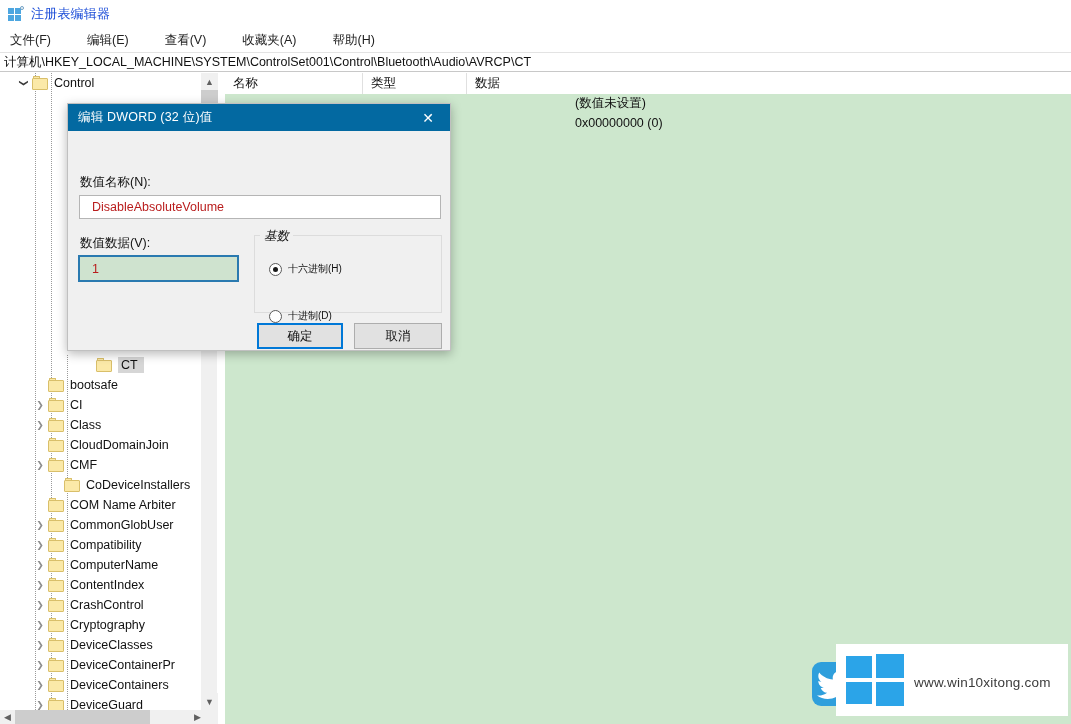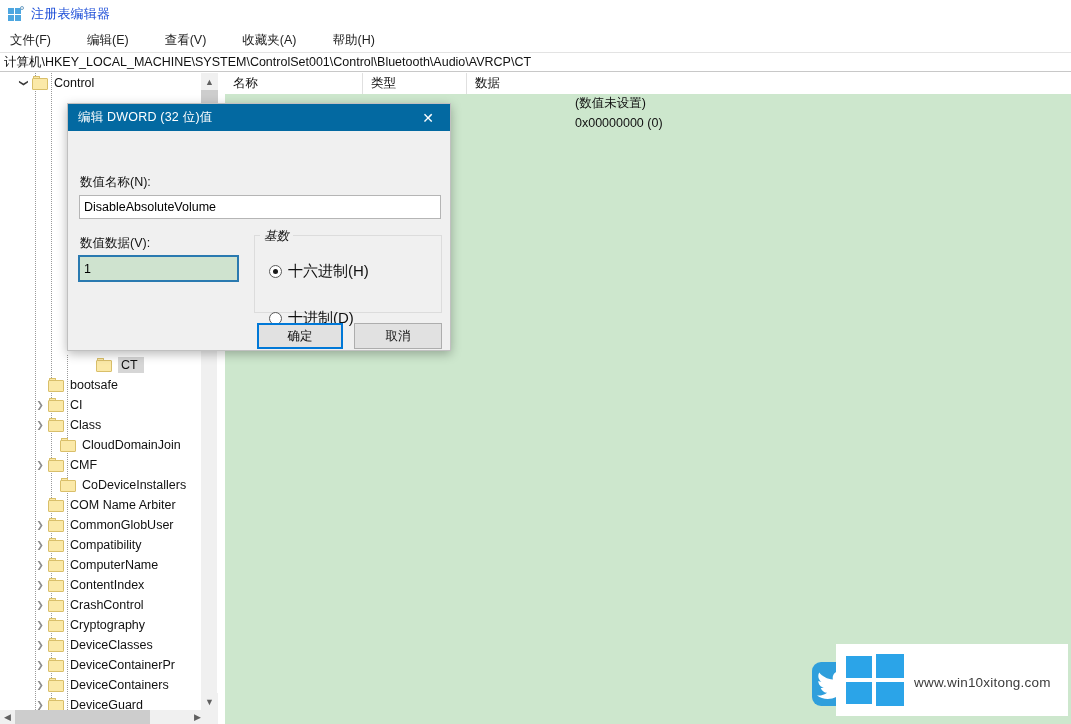--- a/index.html
+++ b/index.html
@@ -266,23 +266,23 @@
     position: absolute;
     font-size: 12.5px;
     color: #111111;
     white-space: nowrap;
   }
   .txtbox {
     position: absolute;
     background: #ffffff;
     border: 1px solid #b5b5b5;
     font-size: 12.5px;
-    color: #000000;
+    color: #b91c1c;
     display: flex; align-items: center;
-    padding-left: 4px;
+    padding-left: 12px;
     white-space: nowrap;
     overflow: hidden;
   }
   .txtbox.focused {
     border: 1px solid #2a7ab0;
     outline: 1px solid #2a7ab0;
     background: #cfe3cf;
   }
   .groupbox {
     position: absolute;
@@ -293,21 +293,21 @@
     position: absolute;
     background: #f0f0f0;
     padding: 0 4px;
     font-size: 12.5px;
     color: #111111;
     font-style: italic;
   }
   .radio-row {
     position: absolute;
     display: flex; align-items: center;
-    font-size: 15px;
+    font-size: 10px;
     color: #111111;
     white-space: nowrap;
   }
   .radio {
     width: 13px; height: 13px;
     border: 1px solid #5a5a5a;
     border-radius: 50%;
     background: #ffffff;
     margin-right: 6px;
     position: relative;
@@ -455,37 +455,37 @@
             <span class="label">CI</span>
           </div>
           <div class="tree-row" style="padding-left: 32px;">
             <div class="expander">❯</div>
             <div class="folder">
               <div class="f-tab"></div>
               <div class="f-body"></div>
             </div>
             <span class="label">Class</span>
           </div>
-          <div class="tree-row" style="padding-left: 44px;">
+          <div class="tree-row" style="padding-left: 32px;">
             <div class="expander"></div>
             <div class="folder">
               <div class="f-tab"></div>
               <div class="f-body"></div>
             </div>
             <span class="label">CloudDomainJoin</span>
           </div>
           <div class="tree-row" style="padding-left: 32px;">
             <div class="expander">❯</div>
             <div class="folder">
               <div class="f-tab"></div>
               <div class="f-body"></div>
             </div>
             <span class="label">CMF</span>
           </div>
-          <div class="tree-row" style="padding-left: 32px; margin-left: 12px;">
+          <div class="tree-row" style="padding-left: 48px;">
             <div class="expander"></div>
             <div class="folder">
               <div class="f-tab"></div>
               <div class="f-body"></div>
             </div>
             <span class="label">CoDeviceInstallers</span>
           </div>
           <div class="tree-row" style="padding-left: 32px;">
             <div class="expander"></div>
             <div class="folder">

